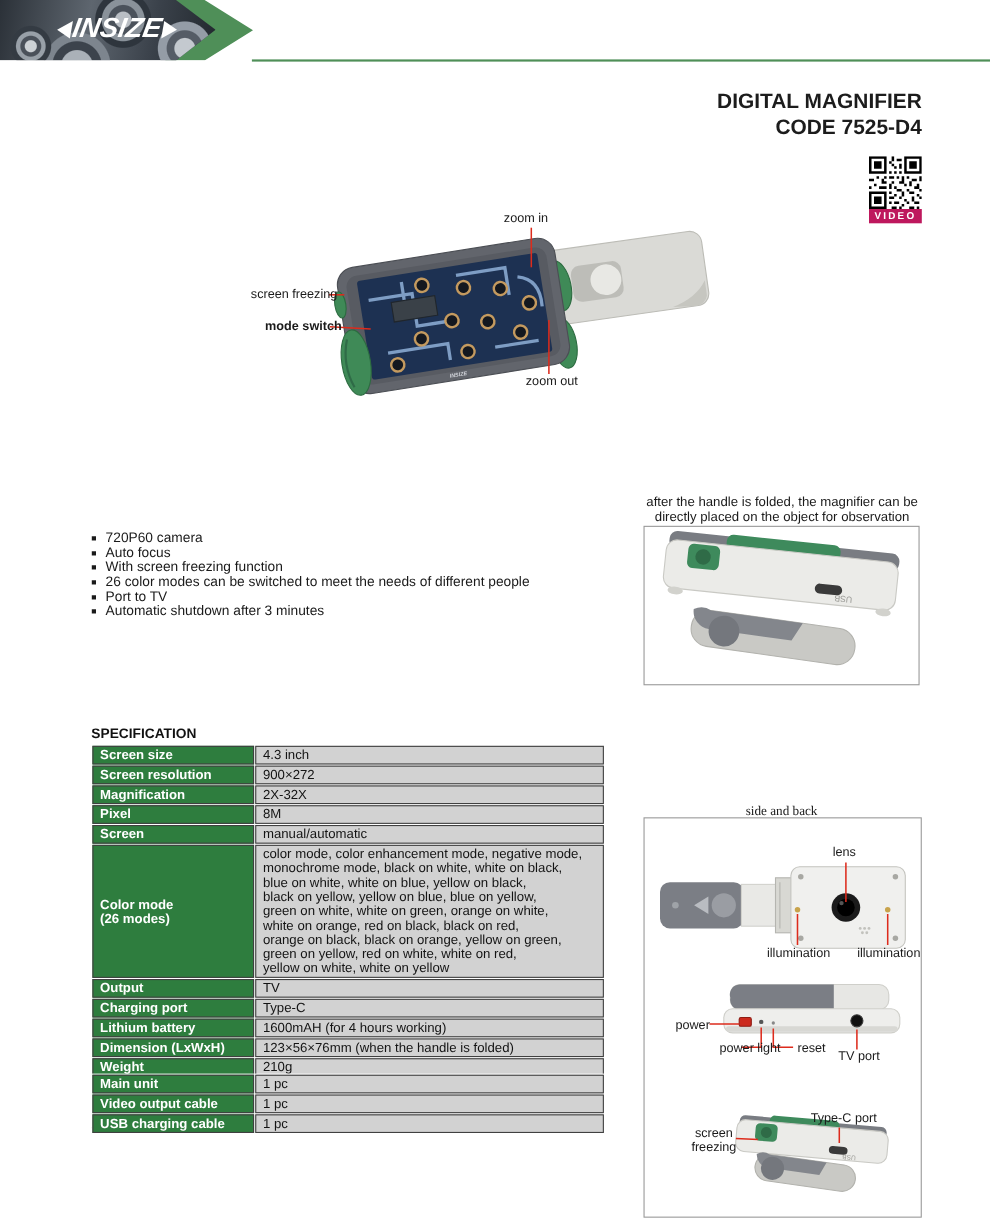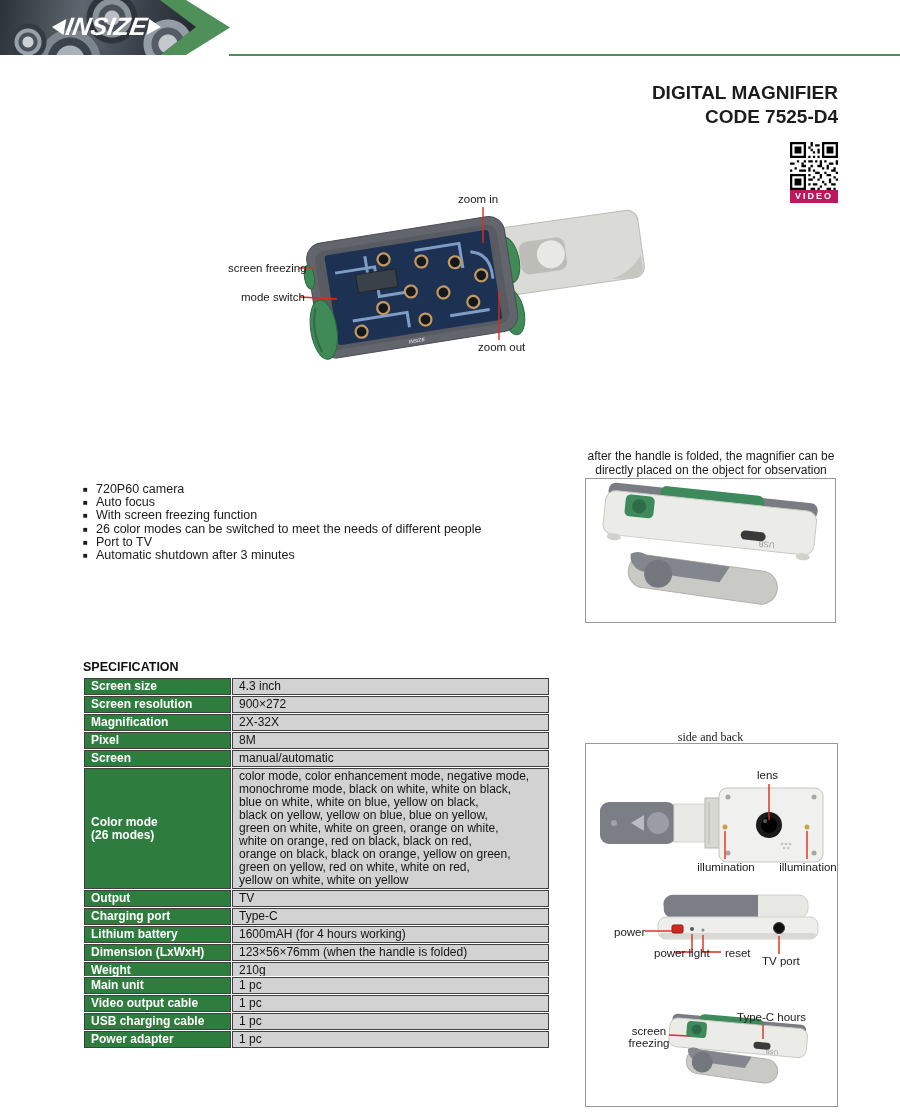--- a/index.html
+++ b/index.html
@@ -147,21 +147,21 @@
 
       <g class="red-note">
         <line x1="263" y1="17" x2="263" y2="53"></line>
         <line x1="79" y1="78" x2="93" y2="78"></line>
         <line x1="80" y1="107" x2="117" y2="109"></line>
         <line x1="279" y1="150" x2="279" y2="101"></line>
       </g>
     </svg>
     <div class="callout" style="left:238px;top:3px;">zoom in</div>
     <div class="callout" style="left:8px;top:72px;">screen freezing</div>
-    <div class="callout" style="left:21px;top:101px;">mode switch</div>
+    <div class="callout" style="left:21px;top:101px;font-weight:bold;">mode switch</div>
     <div class="callout" style="left:258px;top:151px;">zoom out</div>
   </div>
 
   <div class="features">
     <div class="li">
         <span class="b">■</span>
         <span>720P60 camera</span>
       </div>
     <div class="li">
         <span class="b">■</span>
@@ -343,21 +343,21 @@
       </g>
     </svg>
     <div class="callout" style="left:171px;top:25px;">lens</div>
     <div class="callout" style="left:140px;top:117px;transform:translateX(-50%);">illumination</div>
     <div class="callout" style="left:222px;top:117px;transform:translateX(-50%);">illumination</div>
     <div class="callout" style="left:28px;top:182px;">power</div>
     <div class="callout" style="left:32px;top:203px;margin-left:36px;">power light</div>
     <div class="callout" style="left:139px;top:203px;">reset</div>
     <div class="callout" style="left:176px;top:211px;">TV port</div>
     <div class="callout" style="left:40px;top:281px;width:46px;white-space:normal;text-align:center;">screen freezing</div>
-    <div class="callout" style="left:151px;top:267px;">Type-C hours</div>
+    <div class="callout" style="left:151px;top:267px;">Type-C port</div>
   </div>
 
   <div class="sec-h" style="left:83px;top:1016px;">STANDARD DELIVERY</div>
   <div class="del-pos">
     <table class="green">
       <colgroup>
           <col style="width:147px">
           <col>
         </colgroup>
       <tbody>
@@ -366,21 +366,17 @@
             <td>1 pc</td>
           </tr>
       <tr>
             <th>Video output cable</th>
             <td>1 pc</td>
           </tr>
       <tr>
             <th>USB charging cable</th>
             <td>1 pc</td>
           </tr>
-      <tr>
-            <th>Power adapter</th>
-            <td>1 pc</td>
-          </tr>
     </tbody>
       </table>
   </div>
 
 </div>
 
 </body></html>

